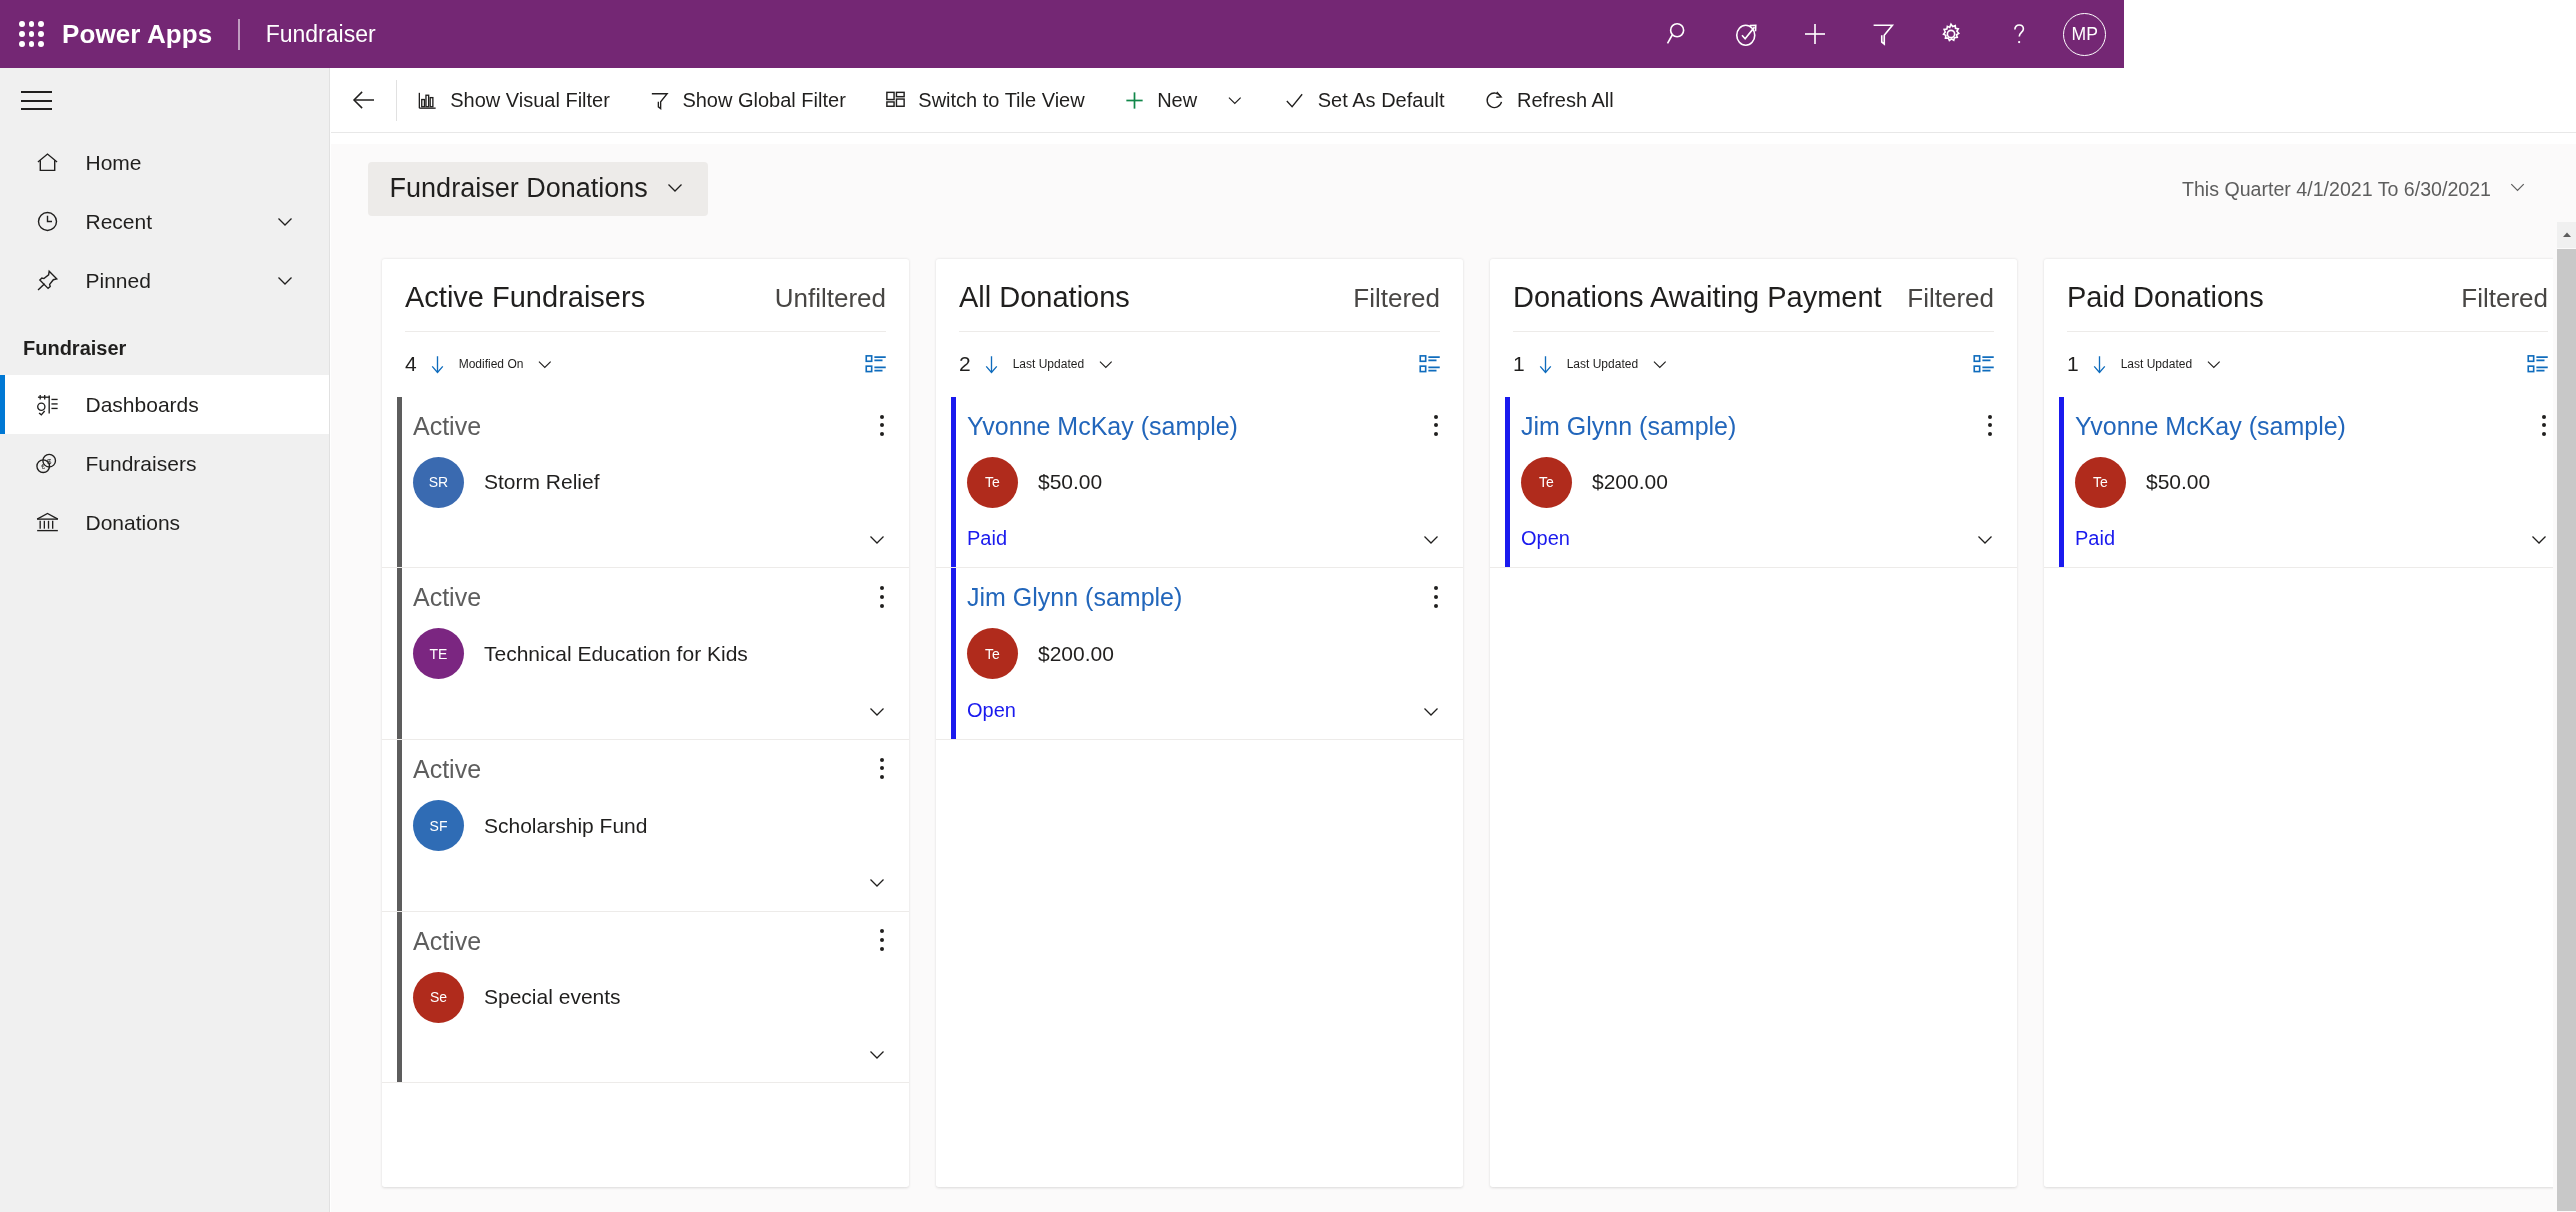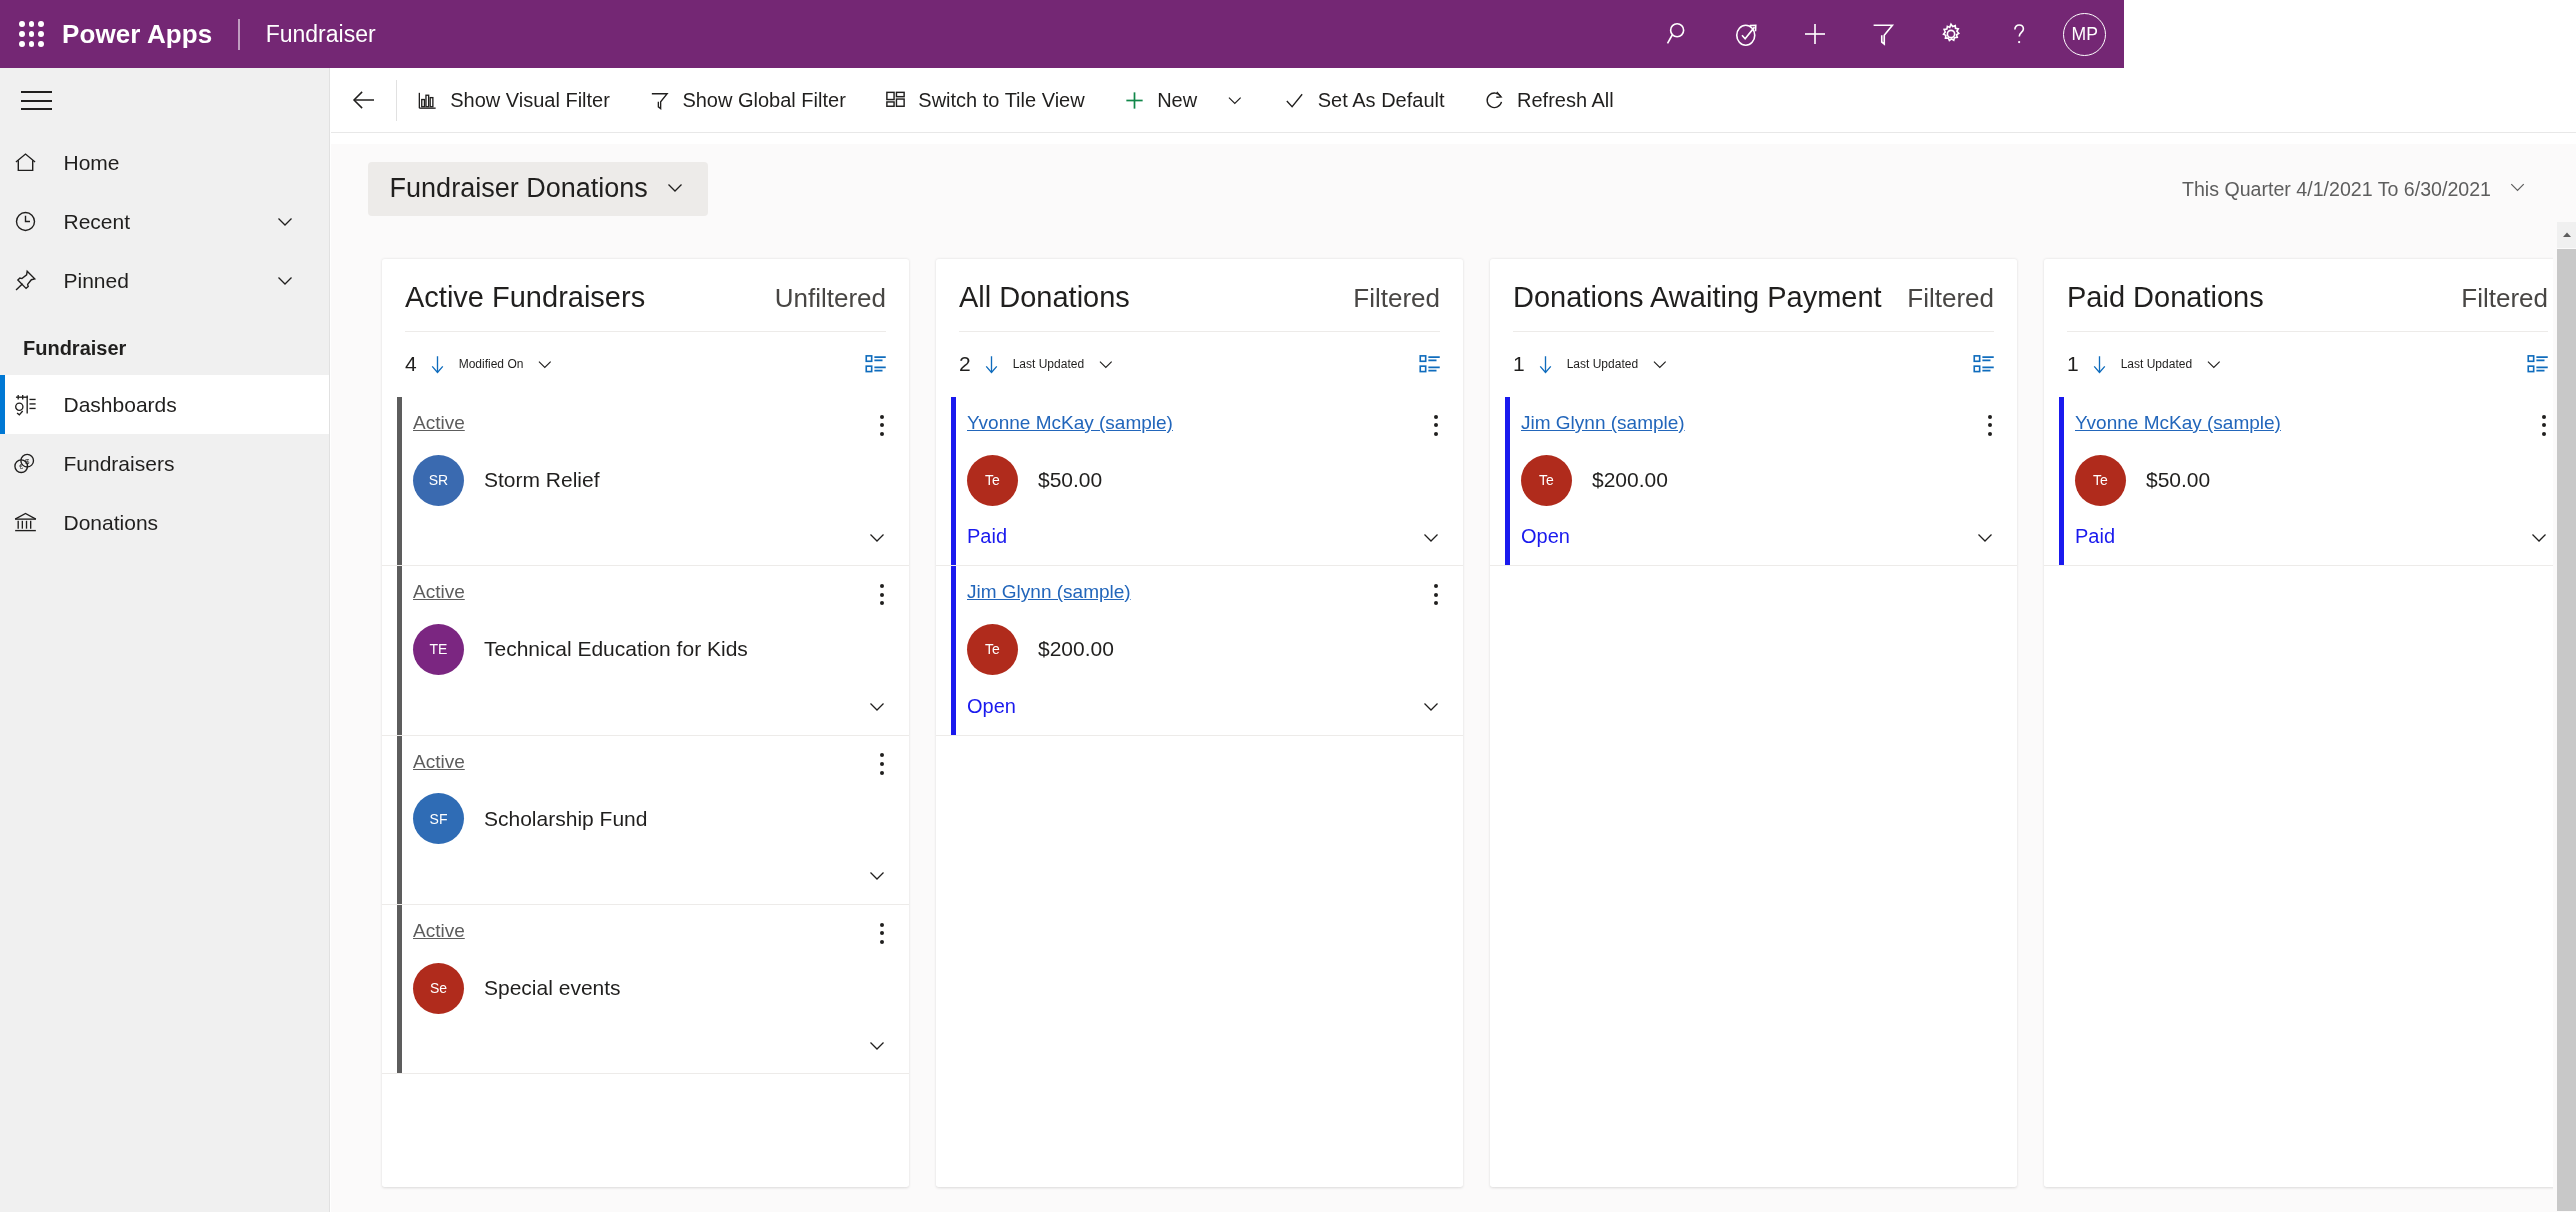--- a/index.html
+++ b/index.html
@@ -33,21 +33,21 @@
   
   .sidenav {
     position: absolute; left: 0; top: 68px; width: 330px; height: 1145px;
     background: #f0f0f0; border-right: 0.7px solid #e1e1e1;
   }
   .hamburger { width: 68px; height: 65px; display:flex; align-items:center; justify-content:center;
     cursor:pointer; margin-left: 2.7px;}
   .ham-lines { width: 31px; }
   .ham-lines i { display:block; height:2px; background:#201f1e; margin-bottom: 6.8px; }
   .ham-lines i:last-child { margin-bottom:0; }
-  .nav-item { height: 59px; display:flex; align-items:center; padding-left: 12px; cursor:pointer;
+  .nav-item { height: 59px; display:flex; align-items:center; padding-left: 34px; cursor:pointer;
     position: relative; }
   .nav-item .ico { width: 38px; display:flex; align-items:center; justify-content:flex-start; }
   .nav-item .lbl { font-size: 21px; color:#201f1e; margin-left: 13.5px; }
   .nav-item .chev { margin-left: auto; margin-right: 32px; }
   .nav-group-title { font-size: 20px; font-weight: bold; color:#201f1e;
     padding: 27px 0 15px 23px; }
   .nav-item.selected { background: #ffffff; }
   .nav-item.selected::before { content:""; position:absolute; left:0; top:0; bottom:0;
     width: 4.7px; background:#0078d4; }
 
@@ -97,21 +97,21 @@
   .count { font-size: 21px; color:#201f1e; }
   .sortarrow { margin: 0 9.5px 0 9.5px; display:flex; align-items:center; }
   .sortfield { font-size: 12px; color:#201f1e; margin-right: 10.8px; cursor:pointer; }
   .listicon { margin-left:auto; cursor:pointer; display:flex; align-items:center; }
 
   
   .card { position:relative; border-bottom: 0.7px solid #edebe9; padding: 15px 20px 15px 31px;
     min-height: 165px; cursor:pointer; }
   .card .accent { position:absolute; left: 15px; top: 0; bottom: 0; width: 4.7px; }
   .card-top { display:flex; align-items:flex-start; }
-  .card-label { font-size: 19px; color:#5d5d5d;text-decoration:underline; }
+  .card-label { font-size: 25px; color:#5d5d5d; }
   .card-label.link { color:#2266bb; }
   .ellipsis { margin-left:auto; cursor:pointer; display:flex; flex-direction:column;
     align-items:center; gap:4.7px; padding: 2.7px 5.4px; }
   .ellipsis i { width:4px; height:4px; border-radius:50%; background:#201f1e; display:block; }
   .card-body { display:flex; align-items:center; margin-top: 16px; }
   .circ { width: 51px; height: 51px; border-radius:50%; color:#fff; font-size:14px;
     display:flex; align-items:center; justify-content:center; flex:0 0 51px; }
   .card-main { font-size: 21px; color:#201f1e; margin-left: 20px; }
   .card-foot { display:flex; align-items:center; margin-top: 17.6px; height: 27px; }
   .card-status { font-size: 20px; color:#1a1aee; }

